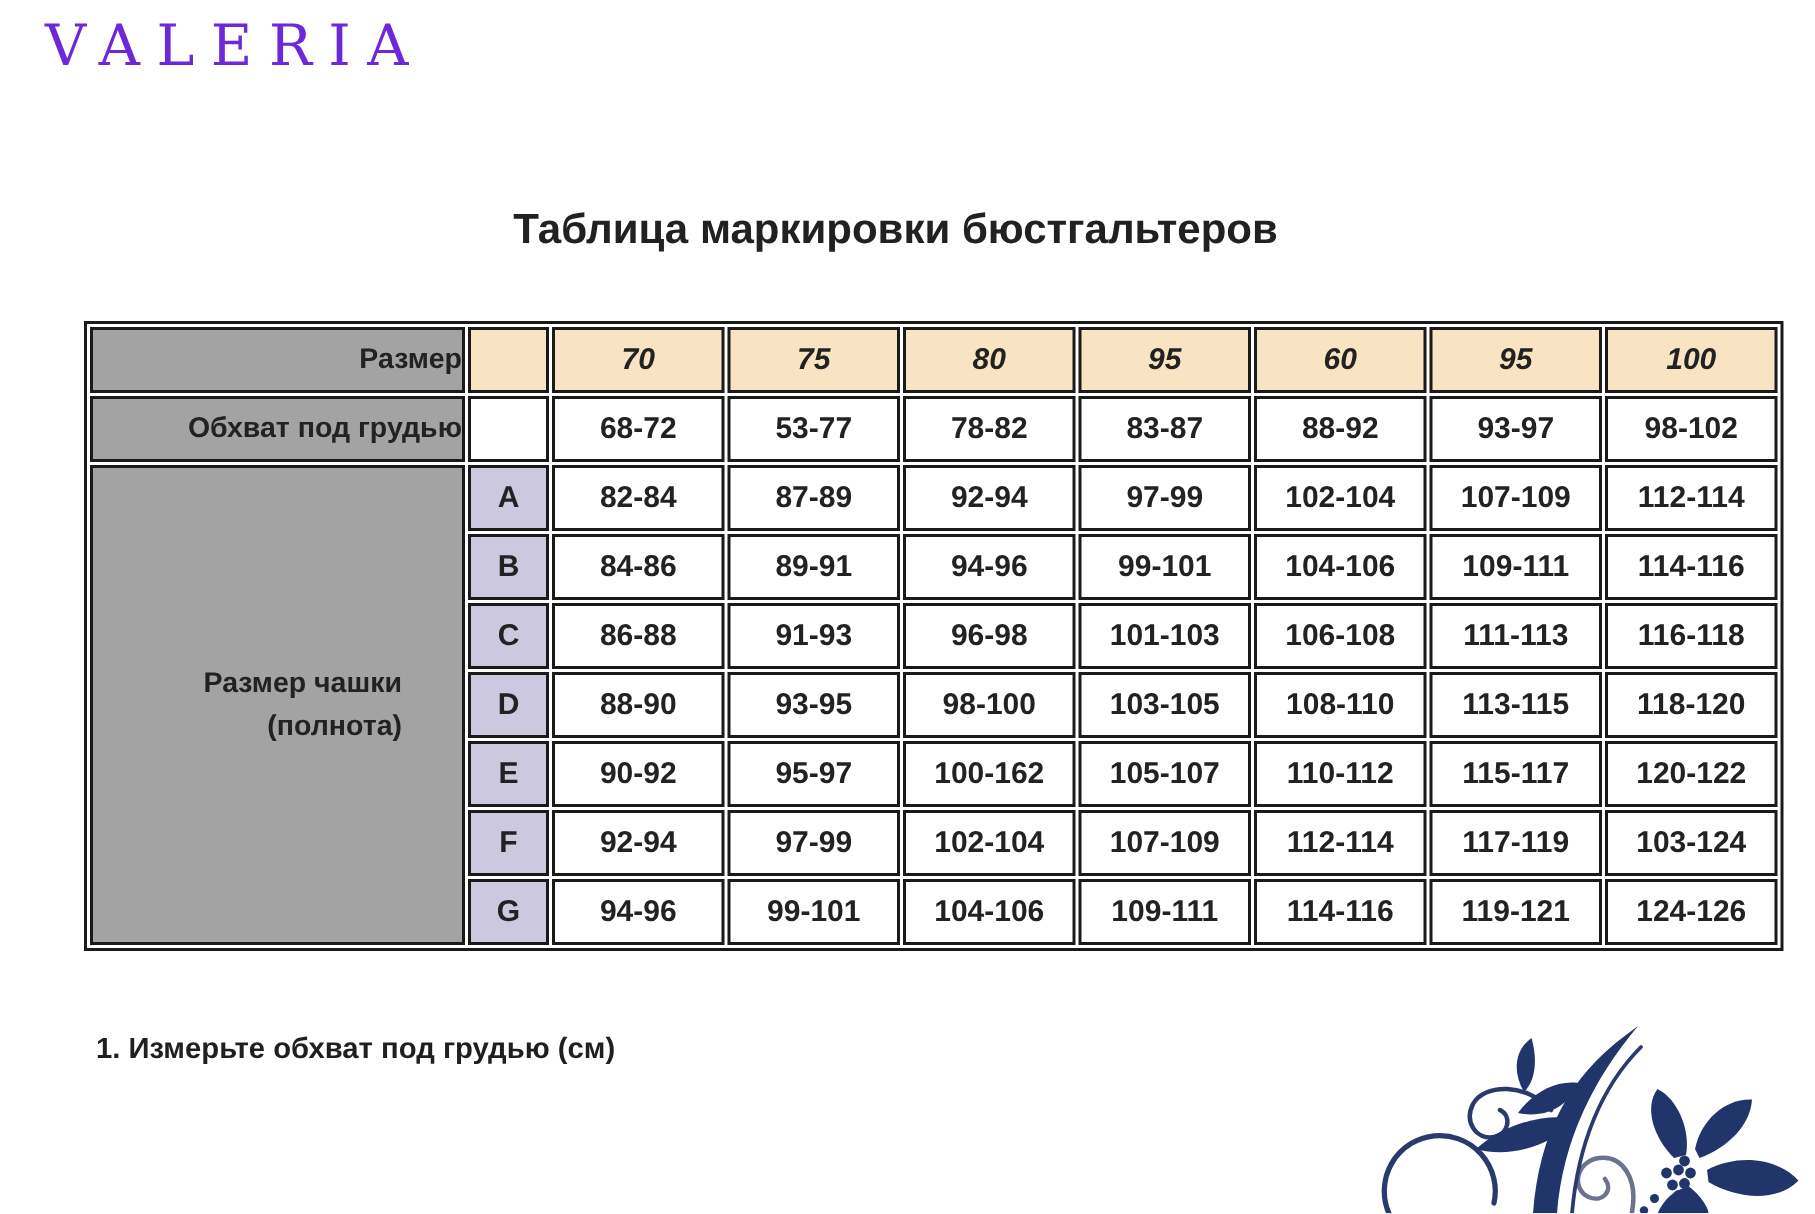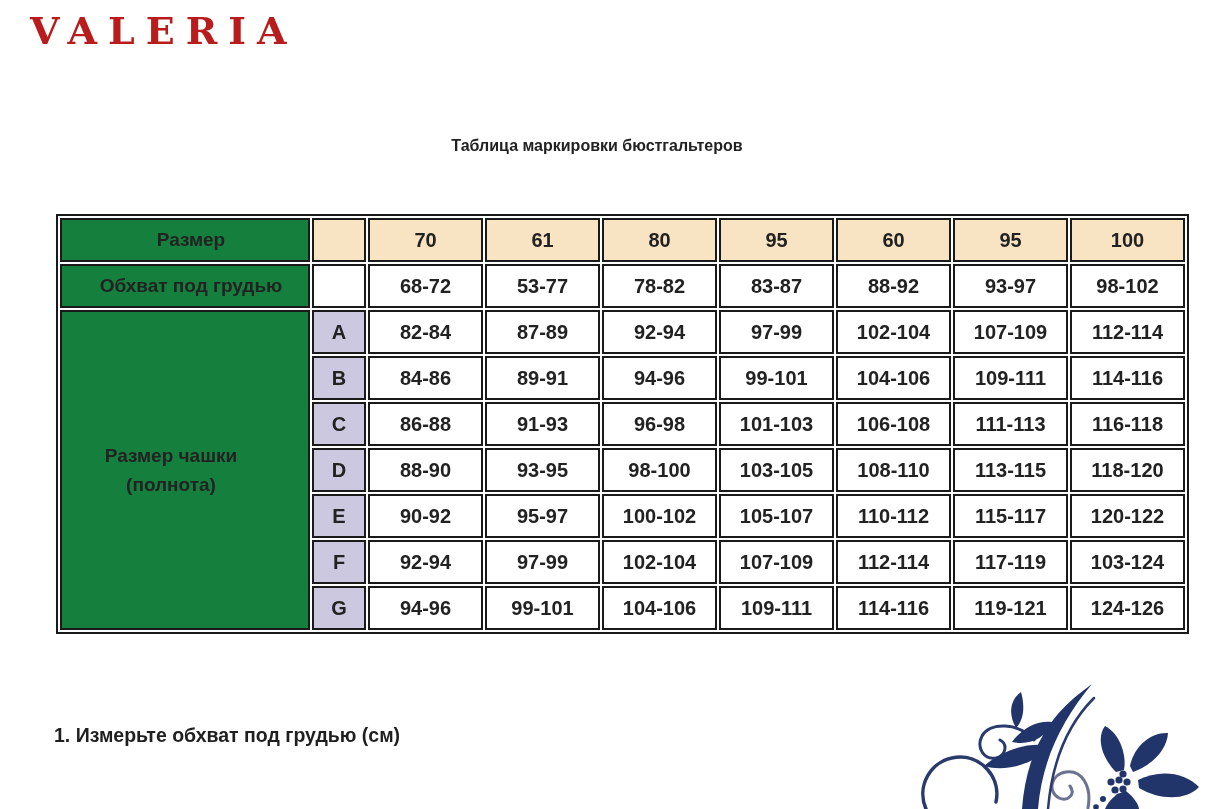--- a/index.html
+++ b/index.html
@@ -2,43 +2,43 @@
 <html><head>
 <meta charset="utf-8">
 <style>
   html,body{margin:0;padding:0;background:#fff;}
   .page{
     position:relative;width:1210px;height:809px;background:#ffffff;
     overflow:hidden;font-family:"Liberation Sans",sans-serif;color:#222;
   }
   .logo{
     position:absolute;left:30px;top:8px;
-    font-family:"DejaVu Serif",serif;font-weight:700;
-    font-size:38px;letter-spacing:11px;color:#b91c1c;
+    font-family:"DejaVu Serif",serif;font-weight:400;
+    font-size:38px;letter-spacing:11px;color:#6d28d9;
   }
   .title{
     position:absolute;left:0;top:137px;width:1194px;text-align:center;
-    font-size:16px;font-weight:700;color:#212121;
+    font-size:28px;font-weight:700;color:#212121;
   }
   .table-wrap{position:absolute;left:56px;top:214px;}
   table.size-table{
     border-collapse:separate;border-spacing:2px;background:#ffffff;
     border:2px solid #1a1a1a;table-layout:fixed;width:1128px;
   }
   table.size-table td{
     border:2px solid #1a1a1a;box-sizing:border-box;height:44px;
     font-weight:700;color:#222;padding:0;overflow:hidden;
   }
-  .c-label{background:#15803d;text-align:center;padding-left:12px !important;font-size:19px;}
+  .c-label{background:#a3a3a3;text-align:right;padding-left:12px !important;font-size:19px;}
   .c-cup-label{vertical-align:middle;line-height:1.55;padding-right:40px !important;}
-  .c-peach{background:#F8E3C2;}
+  .c-peach{background:#F8E3C2;font-style:italic;}
   .c-white{background:#ffffff;}
   .c-cup{background:#CCC8E0;}
   .c-num,.c-cup{text-align:center;font-size:20px;}
-  .instructions{position:absolute;left:54px;top:688px;margin-top:36px;}
+  .instructions{position:absolute;left:64px;top:688px;}
   .instr-line{font-size:19.5px;font-weight:700;color:#1f1f1f;margin:0 0 18px 0;}
   .ornament{position:absolute;right:0;bottom:0;width:290px;height:129px;}
 </style>
 </head>
 <body>
 
 <div class="page">
 
   <div class="logo">VALERIA</div>
 
@@ -55,21 +55,21 @@
         <col style="width:115px">
           <col style="width:115px">
           <col style="width:115px">
           <col style="width:115px">
       </colgroup>
       <tbody>
         <tr>
           <td class="c-label">Размер</td>
           <td class="c-peach"></td>
           <td class="c-peach c-num">70</td>
-          <td class="c-peach c-num">61</td>
+          <td class="c-peach c-num">75</td>
           <td class="c-peach c-num">80</td>
           <td class="c-peach c-num">95</td>
           <td class="c-peach c-num">60</td>
           <td class="c-peach c-num">95</td>
           <td class="c-peach c-num">100</td>
         </tr>
         <tr>
           <td class="c-label">Обхват под грудью</td>
           <td class="c-white"></td>
           <td class="c-white c-num">68-72</td>
@@ -118,21 +118,21 @@
           <td class="c-white c-num">98-100</td>
           <td class="c-white c-num">103-105</td>
           <td class="c-white c-num">108-110</td>
           <td class="c-white c-num">113-115</td>
           <td class="c-white c-num">118-120</td>
         </tr>
         <tr>
           <td class="c-cup">E</td>
           <td class="c-white c-num">90-92</td>
           <td class="c-white c-num">95-97</td>
-          <td class="c-white c-num">100-102</td>
+          <td class="c-white c-num">100-162</td>
           <td class="c-white c-num">105-107</td>
           <td class="c-white c-num">110-112</td>
           <td class="c-white c-num">115-117</td>
           <td class="c-white c-num">120-122</td>
         </tr>
         <tr>
           <td class="c-cup">F</td>
           <td class="c-white c-num">92-94</td>
           <td class="c-white c-num">97-99</td>
           <td class="c-white c-num">102-104</td>

